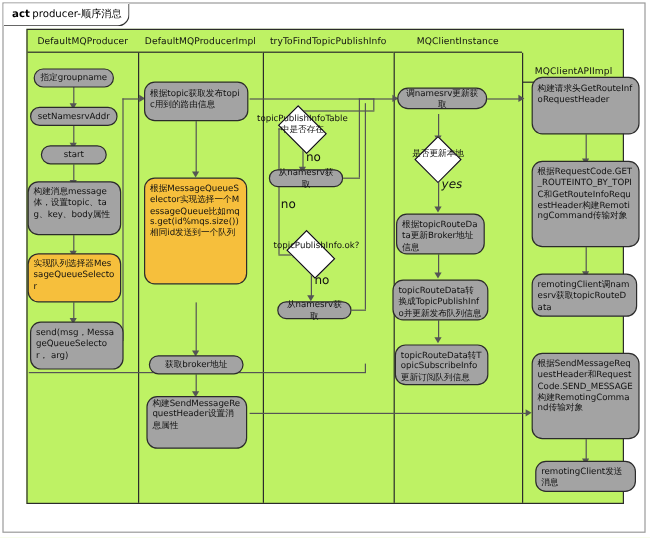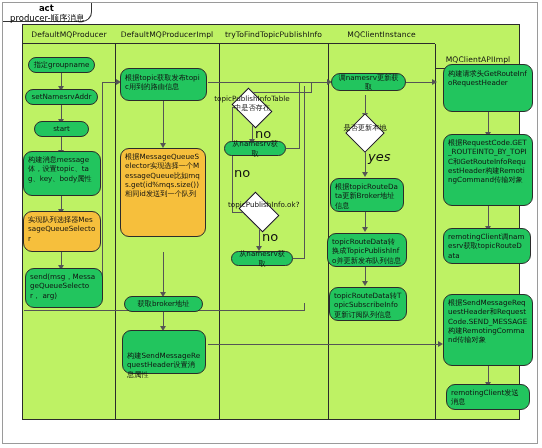--- a/index.html
+++ b/index.html
@@ -6,52 +6,52 @@
   body{font-family:"DejaVu Sans","Liberation Sans",sans-serif;}
   #canvas{position:relative;width:542px;height:448px;background:#ffffff;overflow:hidden;}
 
   
   .frame{position:absolute;left:2px;top:2px;width:536px;height:442px;border:1px solid #9a9a9a;background:#ffffff;box-sizing:border-box;}
 
   
   .title-tab{position:absolute;left:3px;top:3px;height:19px;padding:0 6px 0 7px;
     display:flex;align-items:center;background:#ffffff;border:1px solid #333;
     border-top:none;border-left:none;border-bottom:1.2px solid #333;box-sizing:border-box;z-index:5;
-    border-radius:0 0 10px 0;flex-direction:column;}
+    border-radius:0 0 10px 0;}
   .title-tab .kw{font-weight:bold;font-size:8.5px;color:#000;margin-right:2px;}
   .title-tab .tx{font-size:8.5px;color:#000;}
 
   
   .lanes{position:absolute;left:22px;top:24px;width:498px;height:396px;
     border:1.6px solid #2b2b2b;box-sizing:border-box;background:#bef264;}
   .lane-head{position:absolute;top:0;height:19px;display:flex;align-items:center;justify-content:center;
     border-bottom:1.6px solid #2b2b2b;box-sizing:border-box;font-size:7.6px;color:#111;letter-spacing:.1px;}
   .lane-col{position:absolute;top:19px;bottom:0;border-left:1.6px solid #2b2b2b;}
 
   
-  .node{position:absolute;box-sizing:border-box;border:1.1px solid #2b2b2b;background:#22c55e;
+  .node{position:absolute;box-sizing:border-box;border:1.1px solid #2b2b2b;background:#a3a3a3;
     border-radius:9px;display:flex;align-items:center;justify-content:flex-start;
     padding:2px 4px;font-size:7.2px;line-height:9.3px;color:#111;word-break:break-all;}
   .node.ctr{justify-content:center;text-align:center;}
   .node.hl{background:#f6bf3c;border-color:#2b2b2b;}
 
   
   .diamond{position:absolute;box-sizing:border-box;border:1.2px solid #111;background:#fff;
     transform:rotate(45deg);}
   .dlabel{position:absolute;font-size:7.2px;line-height:9px;color:#111;text-align:center;
     pointer-events:none;}
 
   
   .ln{position:absolute;background:#555;}
   .lnh{height:1px;}
   .lnv{width:1px;}
   .arw{position:absolute;width:0;height:0;}
   .arw.down{border-left:3px solid transparent;border-right:3px solid transparent;border-top:5px solid #555;}
   .arw.right{border-top:3px solid transparent;border-bottom:3px solid transparent;border-left:5px solid #555;}
-  .elbl{position:absolute;font-size:13px;color:#111;}
+  .elbl{position:absolute;font-size:10px;color:#111;}
 </style>
 </head>
 <body>
 
 <div id="canvas">
 
   <div class="frame"></div>
 
   <div class="title-tab">
     <span class="kw">act</span>
@@ -152,21 +152,21 @@
   <div class="node ctr" style="left:28px;top:57px;width:67px;height:16px;">指定groupname</div>
   <div class="node ctr" style="left:25px;top:89px;width:73px;height:16px;">setNamesrvAddr</div>
   <div class="node ctr" style="left:34px;top:121px;width:55px;height:16px;">start</div>
   <div class="node" style="left:23px;top:151px;width:78px;height:45px;align-items:flex-start;padding-top:3px;">构建消息message体，设置topic、tag、key、body属性</div>
   <div class="node hl" style="left:23px;top:211px;width:78px;height:41px;align-items:flex-start;padding-top:3px;">实现队列选择器MessageQueueSelector</div>
   <div class="node" style="left:25px;top:268px;width:78px;height:40px;align-items:flex-start;padding-top:3px;">send(msg，MessageQueueSelector， arg)</div>
 
   <div class="node" style="left:120px;top:68px;width:87px;height:33px;align-items:flex-start;padding-top:4px;">根据topic获取发布topic用到的路由信息</div>
   <div class="node hl" style="left:120px;top:148px;width:86px;height:89px;align-items:flex-start;padding-top:3px;">根据MessageQueueSelector实现选择一个MessageQueue比如mqs.get(id%mqs.size()) 相同id发送到一个队列</div>
   <div class="node ctr" style="left:124px;top:296px;width:79px;height:16px;">获取broker地址</div>
-  <div class="node" style="left:122px;top:330px;width:84px;height:44px;align-items:flex-start;padding-top:20px;">构建SendMessageRequestHeader设置消息属性</div>
+  <div class="node" style="left:122px;top:330px;width:84px;height:44px;align-items:flex-start;padding-top:0;">构建SendMessageRequestHeader设置消息属性</div>
 
   <div class="diamond" style="left:235px;top:96px;width:34px;height:24px;"></div>
   <div class="dlabel" style="left:214px;top:94px;width:76px;">topicPublishInfoTable中是否存在</div>
 
   <div class="node ctr" style="left:224px;top:141px;width:62px;height:15px;">从namesrv获取</div>
 
   <div class="diamond" style="left:242px;top:200px;width:34px;height:24px;"></div>
   <div class="dlabel" style="left:228px;top:200px;width:62px;">topicPublishInfo.ok?</div>
 
   <div class="node ctr" style="left:231px;top:251px;width:62px;height:15px;">从namesrv获取</div>

